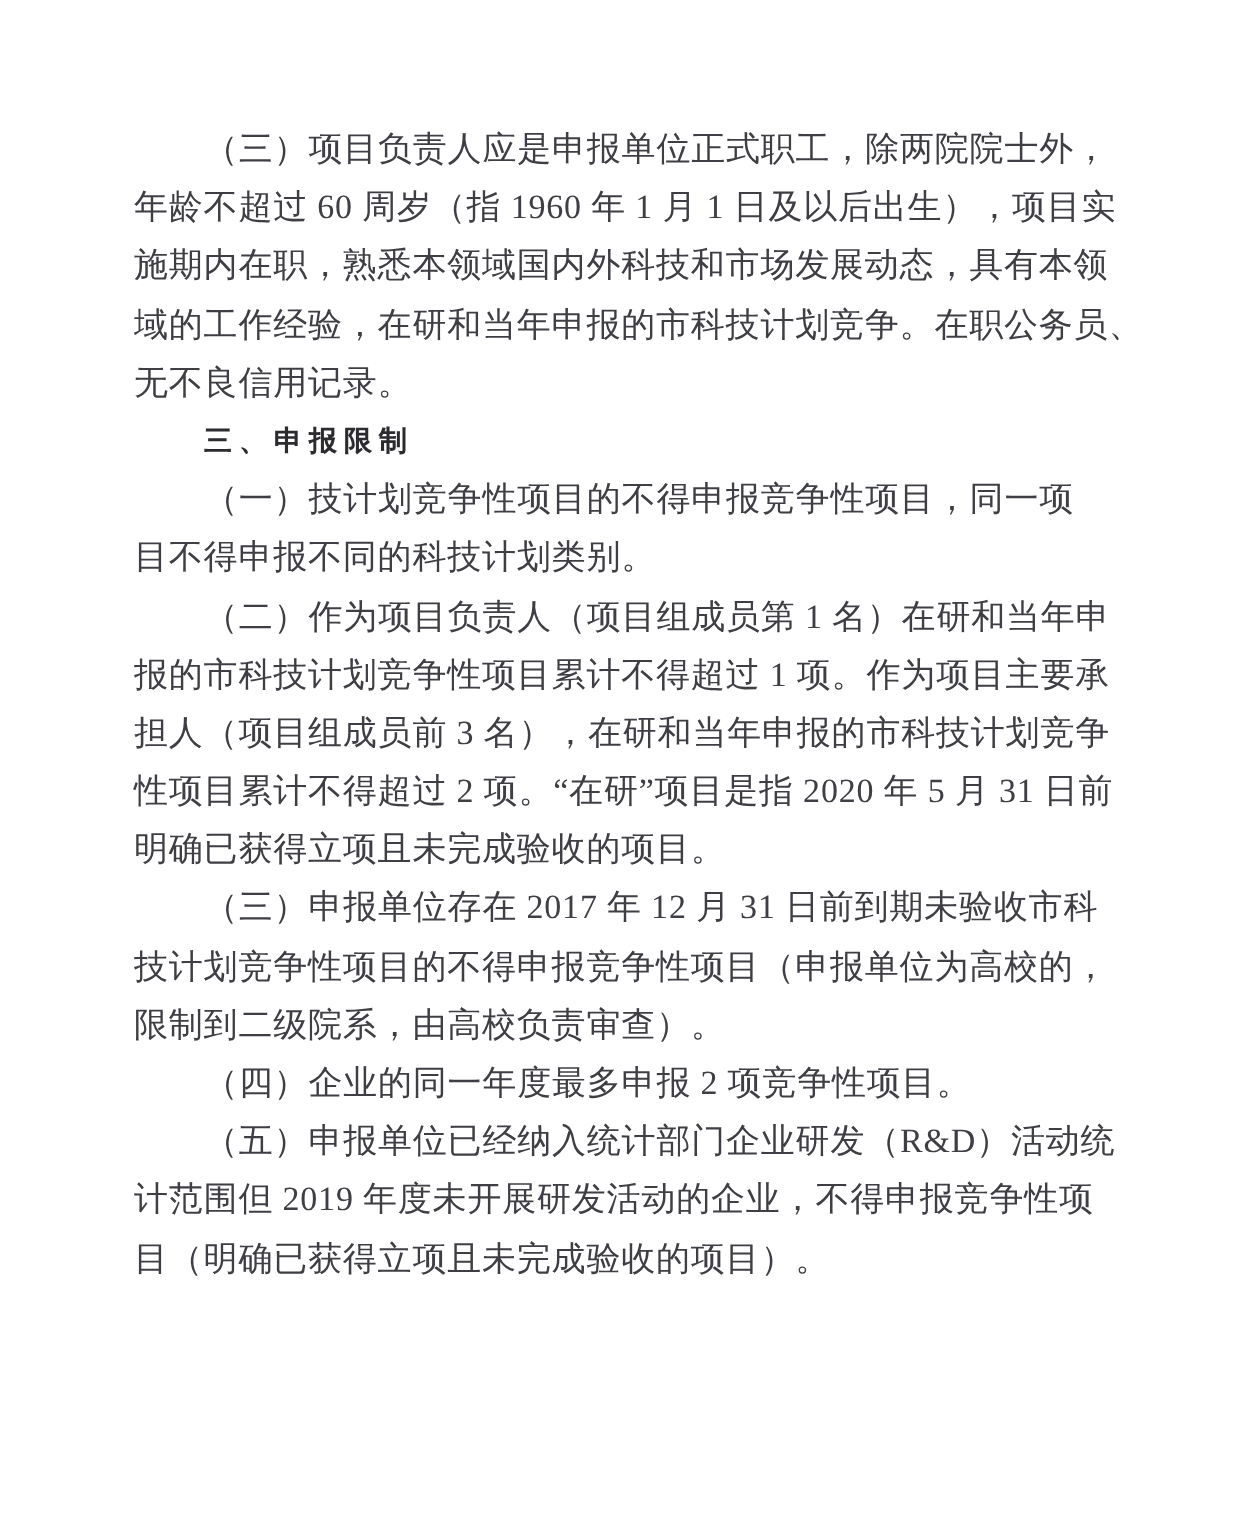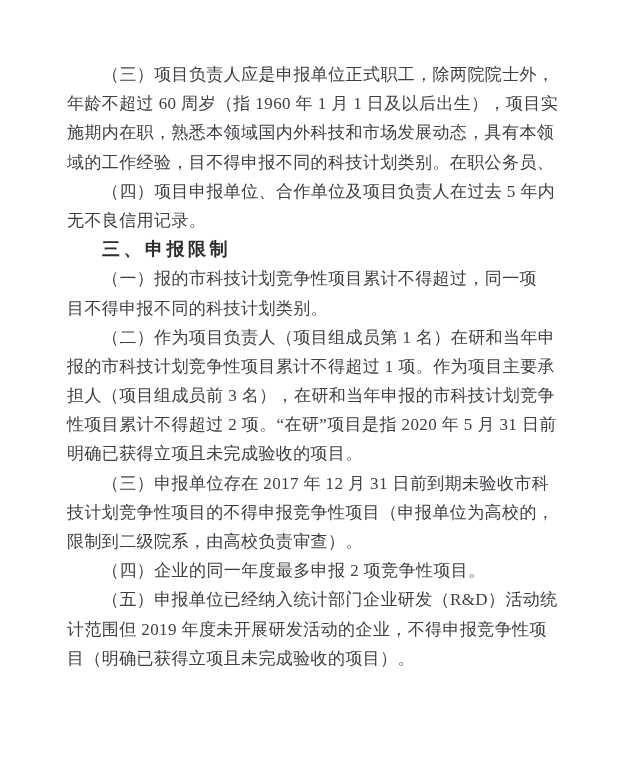--- a/index.html
+++ b/index.html
@@ -29,43 +29,42 @@
   .ln {
     white-space: nowrap;
     height: 29.2px;
   }
   .indent {
     text-indent: 35px;
   }
   .heading {
     font-family: "Liberation Sans", "DejaVu Sans", sans-serif;
     font-weight: bold;
-    font-size: 18px;
+    font-size: 14px;
     letter-spacing: 3.5px;
     color: #2b2b30;
     text-indent: 35px;
   }
 </style>
 </head>
 <body>
 
 <div class="page">
   <div class="textblock">
 
     <div class="ln indent">（三）项目负责人应是申报单位正式职工，除两院院士外，</div>
     <div class="ln">年龄不超过 60 周岁（指 1960 年 1 月 1 日及以后出生），项目实</div>
     <div class="ln">施期内在职，熟悉本领域国内外科技和市场发展动态，具有本领</div>
-    <div class="ln">域的工作经验，目不得申报不同的科技计划类别。在职公务员、</div>
+    <div class="ln">域的工作经验，在研和当年申报的市科技计划竞争。在职公务员、</div>
 
-    <div class="ln indent">（四）项目申报单位、合作单位及项目负责人在过去 5 年内</div>
     <div class="ln">无不良信用记录。</div>
 
     <div class="ln heading">三、申报限制</div>
 
-    <div class="ln indent">（一）报的市科技计划竞争性项目累计不得超过，同一项</div>
+    <div class="ln indent">（一）技计划竞争性项目的不得申报竞争性项目，同一项</div>
     <div class="ln">目不得申报不同的科技计划类别。</div>
 
     <div class="ln indent">（二）作为项目负责人（项目组成员第 1 名）在研和当年申</div>
     <div class="ln">报的市科技计划竞争性项目累计不得超过 1 项。作为项目主要承</div>
     <div class="ln">担人（项目组成员前 3 名），在研和当年申报的市科技计划竞争</div>
     <div class="ln">性项目累计不得超过 2 项。“在研”项目是指 2020 年 5 月 31 日前</div>
     <div class="ln">明确已获得立项且未完成验收的项目。</div>
 
     <div class="ln indent">（三）申报单位存在 2017 年 12 月 31 日前到期未验收市科</div>
     <div class="ln">技计划竞争性项目的不得申报竞争性项目（申报单位为高校的，</div>

